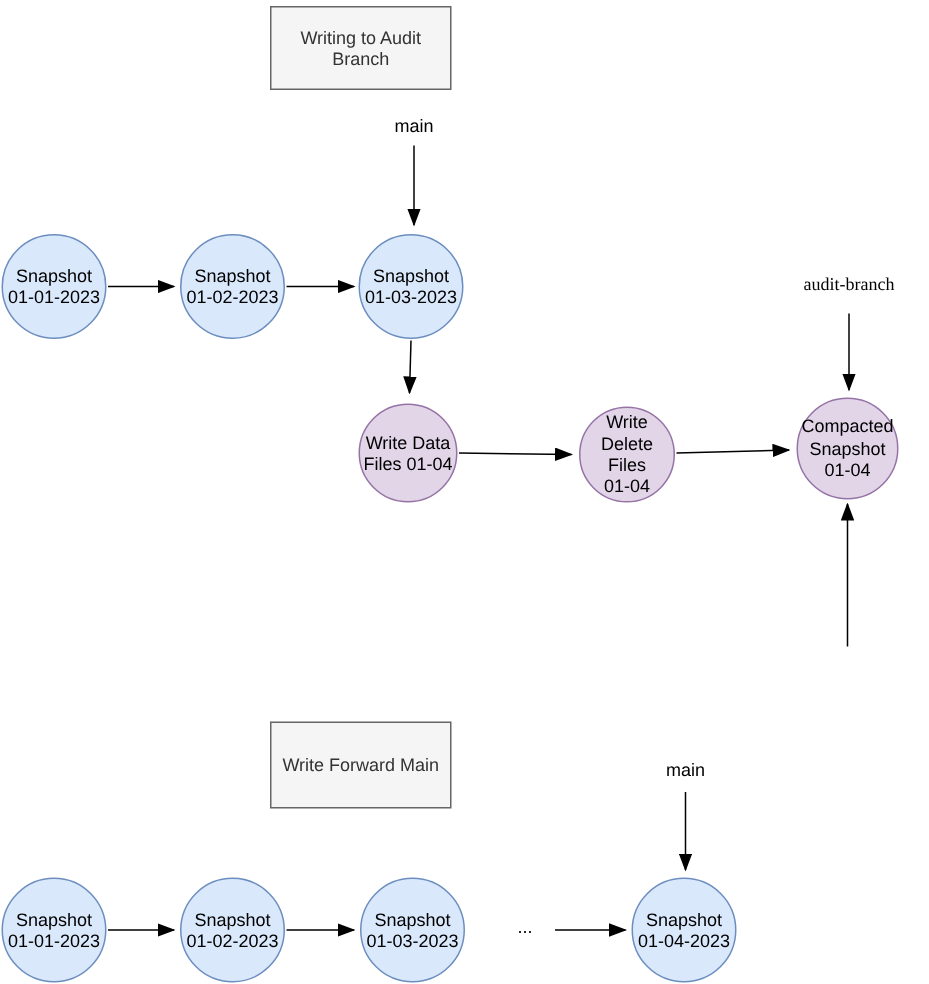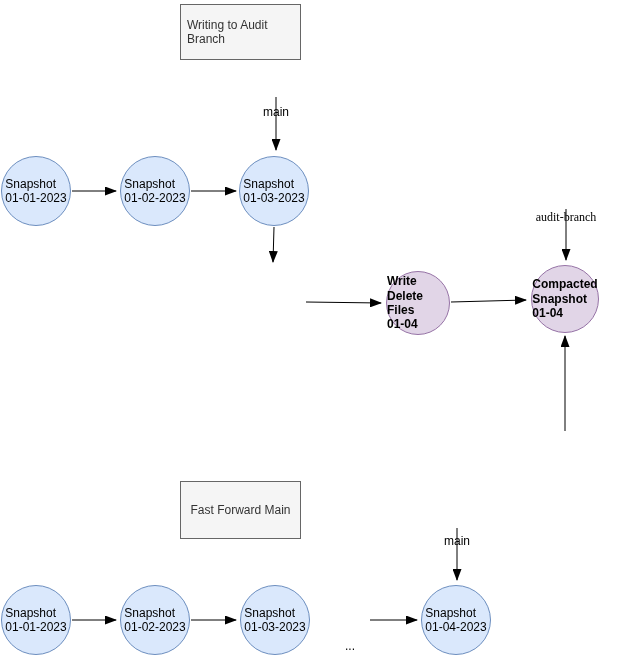--- a/index.html
+++ b/index.html
@@ -12,38 +12,39 @@
     font-size: 12px;
     color: var(--text, #000);
     overflow: hidden;
   }
   .node {
     position: absolute;
     box-sizing: border-box;
     display: flex;
     align-items: center;
     justify-content: center;
+    text-align: center;
     line-height: 1.2;
     white-space: pre-line;
   }
   .circle { border-radius: 50%; }
   .blue   { background: var(--snapshot-fill); border: 1px solid var(--snapshot-stroke); }
-  .purple { background: var(--process-fill);  border: 1px solid var(--process-stroke); font-weight: bold; }
+  .purple { background: var(--process-fill);  border: 1px solid var(--process-stroke); }
   .title-box {
     background: var(--title-fill);
     border: 1px solid var(--title-stroke);
     color: var(--title-text);
     padding: 0 6px;
   }
   .rounded {
     background: var(--workflow-fill);
     border: 1px solid var(--workflow-stroke);
     border-radius: 9px;
   }
-  .plain-label { background: transparent; margin-top: 28px; }
+  .plain-label { background: transparent; }
   svg.edges { position: absolute; left: 0; top: 0; }
   svg.edges line { stroke: var(--arrow, #000); stroke-width: 1; }
   svg.edges .arrowhead { fill: var(--arrow, #000); }
 </style>
 </head>
 <body>
 
 <div class="canvas">
 
   <svg class="edges" width="619" height="656">
@@ -72,31 +73,33 @@
 
   <div class="node plain-label" style="left:254px; top:76px; width:44px; height:16px;">main</div>
 
   <div class="node circle blue" style="left:1px; top:156px; width:70px; height:70px;">Snapshot
 01-01-2023</div>
   <div class="node circle blue" style="left:120px; top:156px; width:70px; height:70px;">Snapshot
 01-02-2023</div>
   <div class="node circle blue" style="left:239px; top:156px; width:70px; height:70px;">Snapshot
 01-03-2023</div>
 
+  <div class="node circle purple" style="left:239px; top:269px; width:66px; height:66px;">Write Data
+Files 01-04</div>
   <div class="node circle purple" style="left:386px; top:271px; width:64px; height:64px;">Write
 Delete Files
 01-04</div>
   <div class="node circle purple" style="left:531px; top:265px; width:68px; height:68px;">Compacted
 Snapshot
 01-04</div>
 
   <div class="node plain-label" style="left:521px; top:181px; width:90px; height:16px;font-family:Liberation Serif, serif;">audit-branch</div>
 
 
-  <div class="node title-box" style="left:180px; top:481px; width:121px; height:58px;">Fast Forward Main</div>
+  <div class="node title-box" style="left:180px; top:481px; width:121px; height:58px;">Write Forward Main</div>
 
   <div class="node plain-label" style="left:435px; top:505px; width:44px; height:16px;">main</div>
 
   <div class="node circle blue" style="left:1px; top:585px; width:70px; height:70px;">Snapshot
 01-01-2023</div>
   <div class="node circle blue" style="left:120px; top:585px; width:70px; height:70px;">Snapshot
 01-02-2023</div>
   <div class="node circle blue" style="left:240px; top:585px; width:70px; height:70px;">Snapshot
 01-03-2023</div>
 

